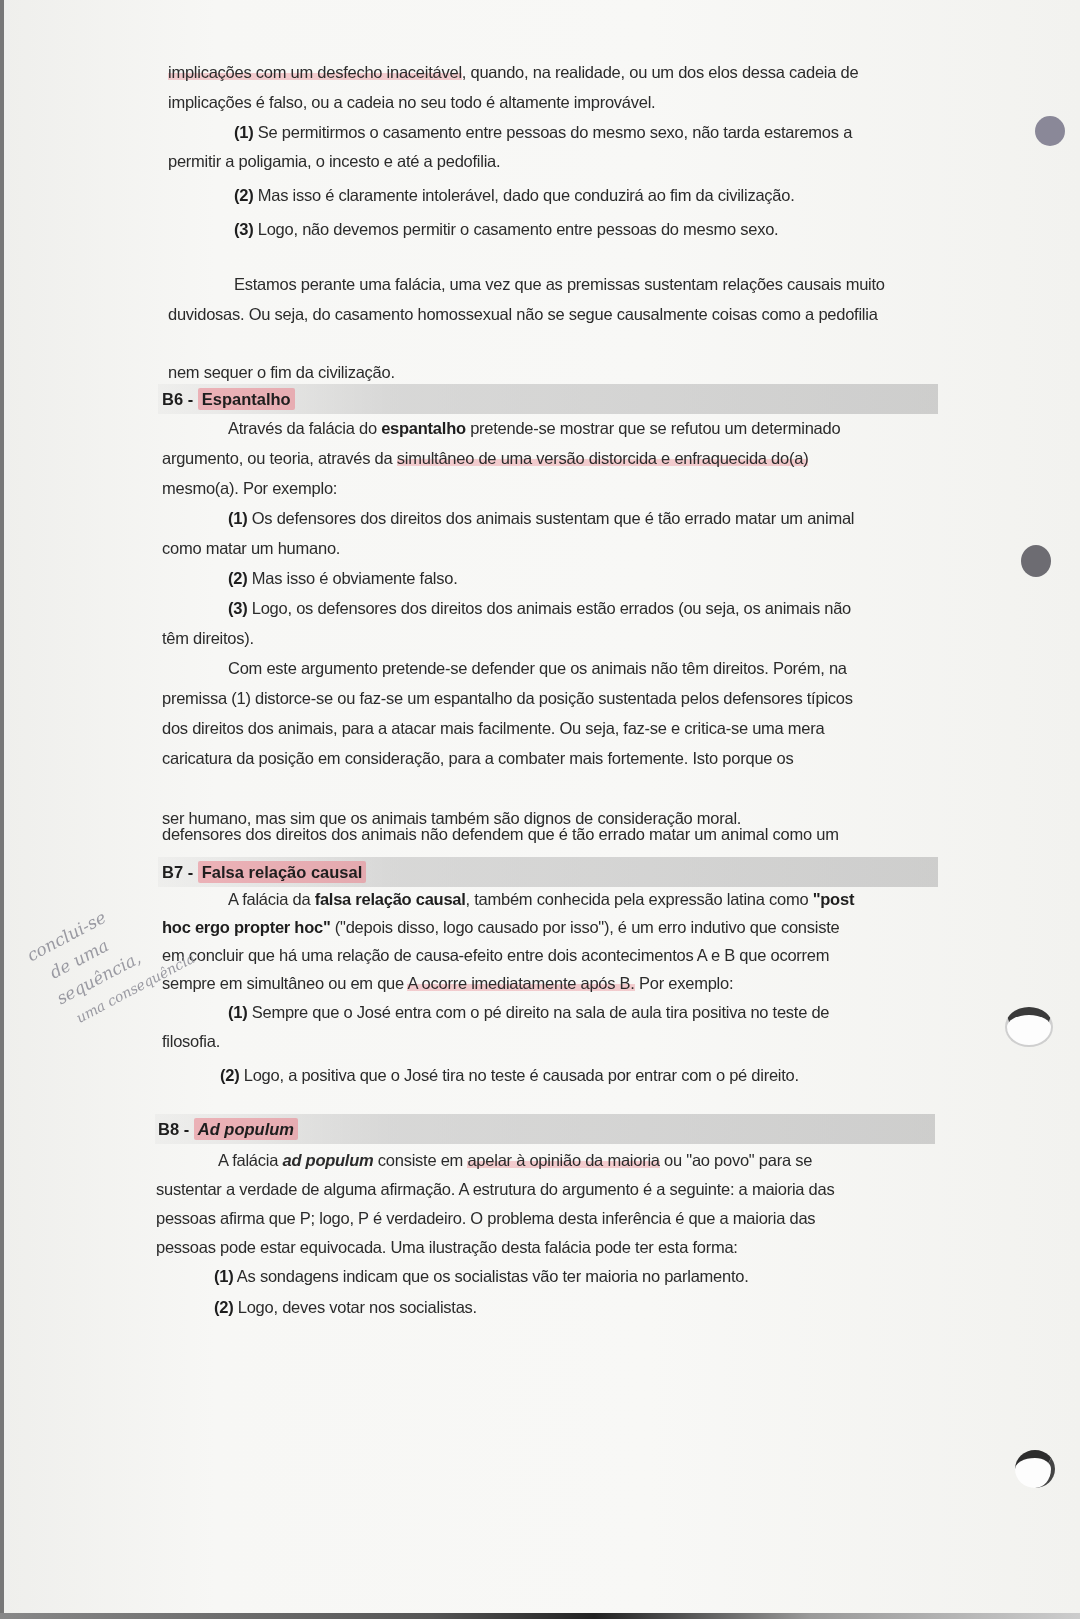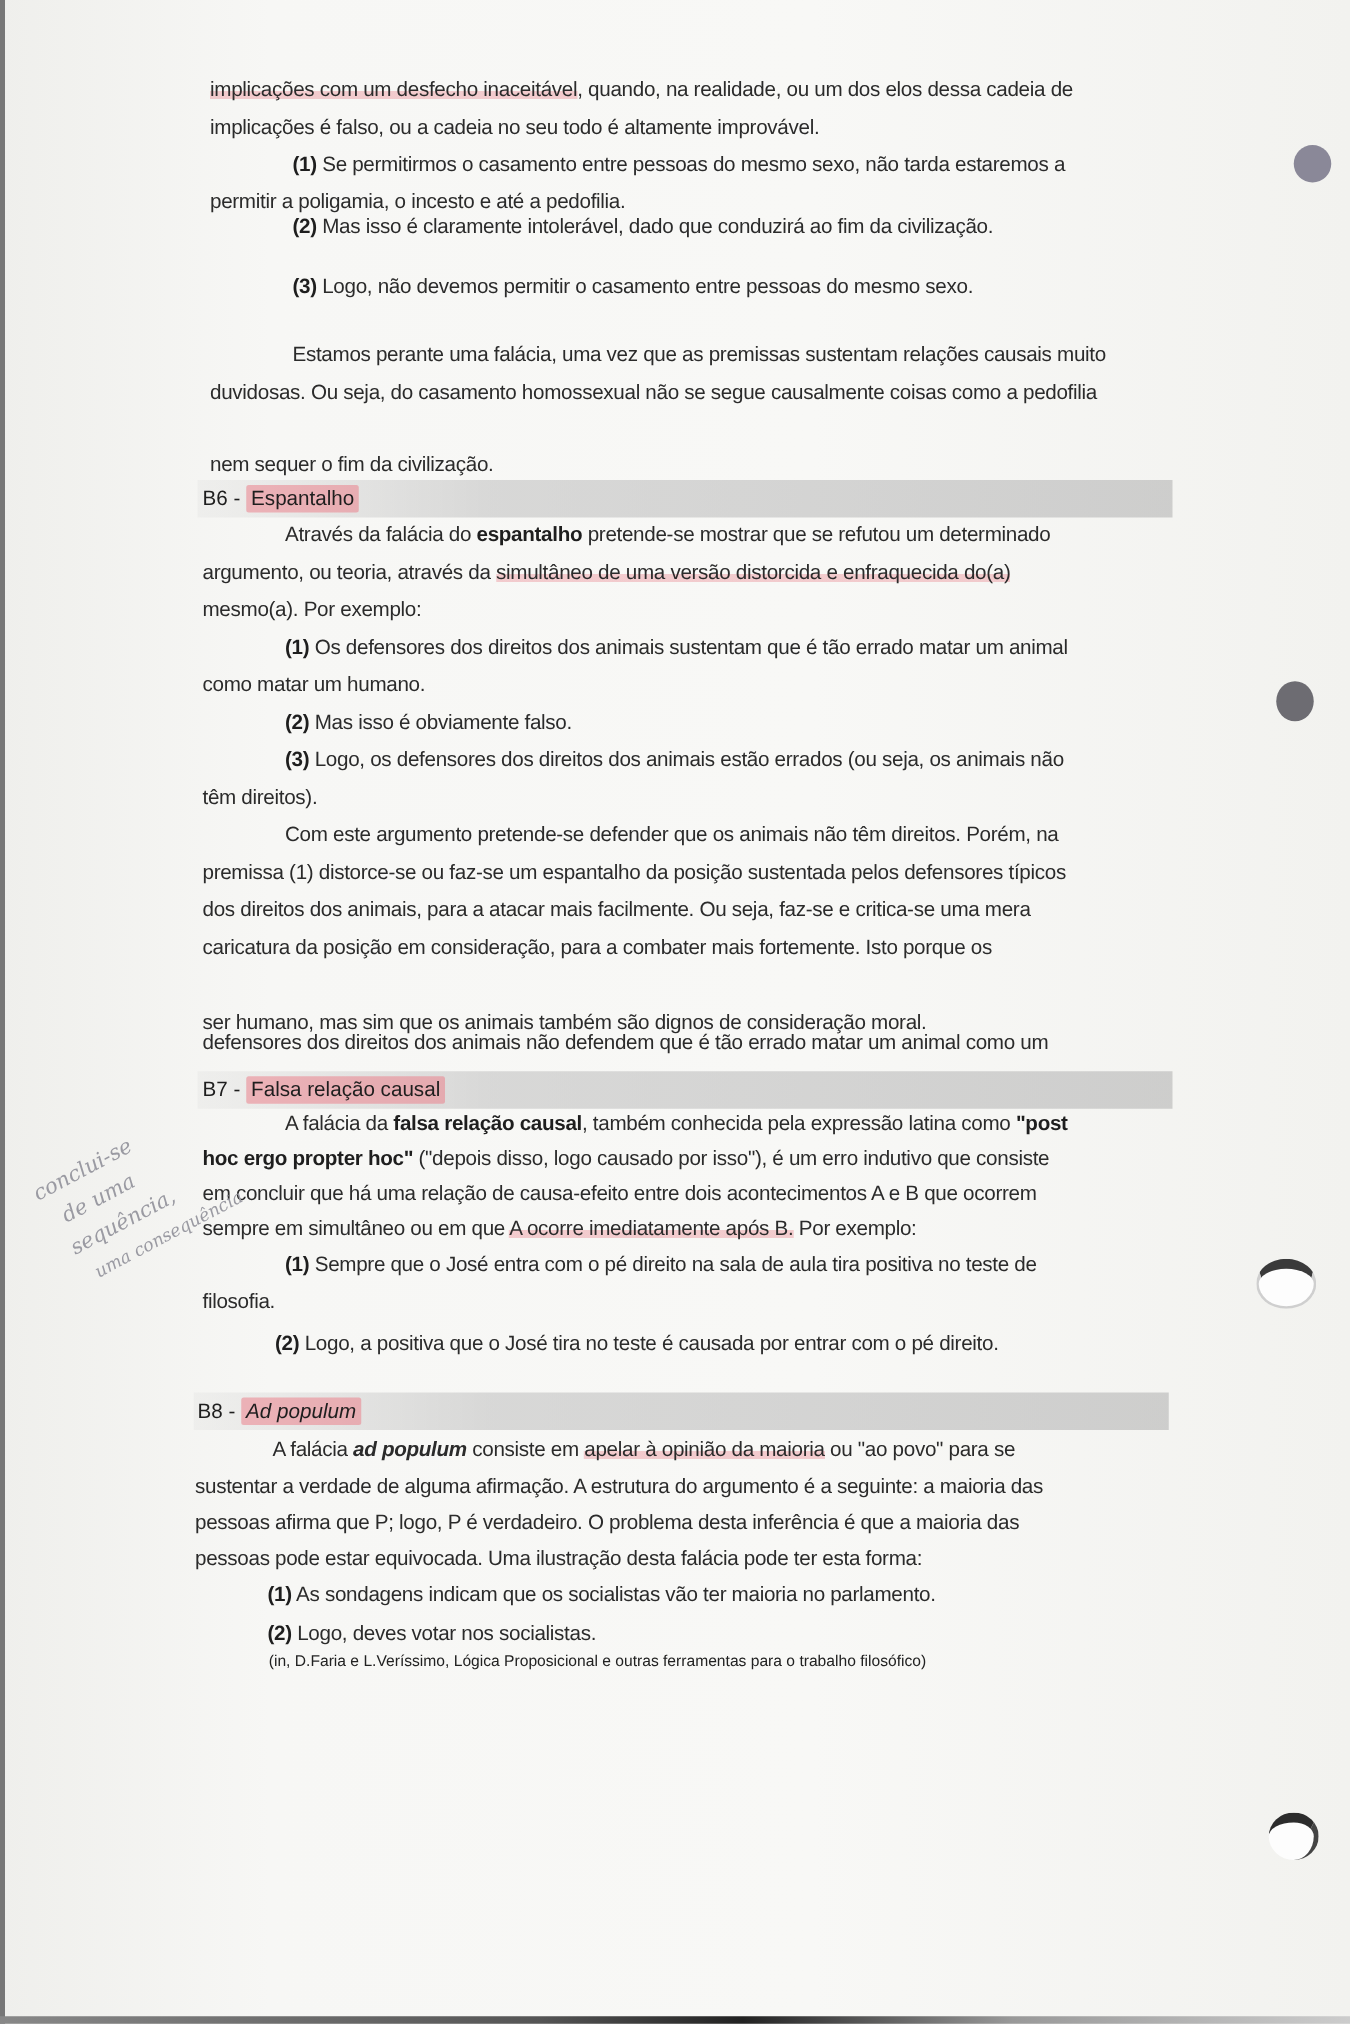--- a/index.html
+++ b/index.html
@@ -29,21 +29,21 @@
   .line { white-space: nowrap; position: absolute; left: 0; }
   .indent { padding-left: 66px; }
   .b { font-weight: bold; color: #1e1e1e; }
   .bi { font-weight: bold; font-style: italic; }
   .hl { background: linear-gradient(180deg, transparent 55%, rgba(232,120,130,0.35) 55%, rgba(232,120,130,0.35) 92%, transparent 92%); }
   .heading-bar {
     position: absolute; left: 158px; width: 780px; height: 30px;
     background: linear-gradient(90deg, rgba(200,200,200,0.15) 0%, rgba(190,190,190,0.55) 30%, rgba(180,180,180,0.6) 100%);
   }
   .heading-text {
-    position: absolute; font-weight: normal; font-size: 16.5px; line-height: 30px; color: #1e1e1e;
+    position: absolute; font-weight: bold; font-size: 16.5px; line-height: 30px; color: #1e1e1e;
     font-family: "Liberation Sans Narrow", "Liberation Sans", sans-serif;
     text-align: right;
   }
   .heading-hl { background: rgba(235,130,140,0.55); padding: 2px 4px; border-radius: 2px; }
   .citation {
     position: absolute; left: 215px; top: 1322px; font-size: 12.5px;
     font-family: "Liberation Sans Narrow", "Liberation Sans", sans-serif; color: #222;
   }
   .handwriting {
     position: absolute; left: 10px; top: 880px; width: 160px; height: 180px;
@@ -61,21 +61,21 @@
 
   <div class="text-block" style="top:58px;">
     <div class="line" style="top:0;">
       <span class="hl">implicações com um desfecho inaceitável</span><span>, quando, na realidade, ou um dos elos dessa cadeia de</span>
     </div>
     <div class="line" style="top:30px;">implicações é falso, ou a cadeia no seu todo é altamente improvável.</div>
     <div class="line indent" style="top:60px;">
       <span class="b">(1)</span><span> Se permitirmos o casamento entre pessoas do mesmo sexo, não tarda estaremos a</span>
     </div>
     <div class="line" style="top:89px;">permitir a poligamia, o incesto e até a pedofilia.</div>
-    <div class="line indent" style="top:109px;">
+    <div class="line indent" style="top:123px;">
       <span class="b">(2)</span><span> Mas isso é claramente intolerável, dado que conduzirá ao fim da civilização.</span>
     </div>
     <div class="line indent" style="top:157px;">
       <span class="b">(3)</span><span> Logo, não devemos permitir o casamento entre pessoas do mesmo sexo.</span>
     </div>
     <div class="line indent" style="top:212px;">Estamos perante uma falácia, uma vez que as premissas sustentam relações causais muito</div>
     <div class="line" style="top:242px;">duvidosas. Ou seja, do casamento homossexual não se segue causalmente coisas como a pedofilia</div>
     <div class="line" style="top:272px;margin-top:28px;">nem sequer o fim da civilização.</div>
   </div>
 
@@ -146,21 +146,20 @@
     <div class="line" style="top:58px;">pessoas afirma que P; logo, P é verdadeiro. O problema desta inferência é que a maioria das</div>
     <div class="line" style="top:87px;">pessoas pode estar equivocada. Uma ilustração desta falácia pode ter esta forma:</div>
     <div class="line indent" style="top:116px; padding-left:58px;">
       <span class="b">(1)</span><span> As sondagens indicam que os socialistas vão ter maioria no parlamento.</span>
     </div>
     <div class="line indent" style="top:147px; padding-left:58px;">
       <span class="b">(2)</span><span> Logo, deves votar nos socialistas.</span>
     </div>
   </div>
 
-  <div class="citation">(in, D.Faria e L.Veríssimo, Lógica Proposicional e outras ferramentas para o trabalho filosófico)</div>
 
   <div class="handwriting" style="top:945px; left:22px;">
     <div>conclui-se</div>
     <div style="padding-left:12px;">de uma</div>
     <div style="padding-left:6px;">sequência,</div>
     <div style="padding-left:14px; font-size:14px;">uma consequência</div>
   </div>
 
   <div class="hole" style="left:1035px; top:116px; width:30px; height:30px; background:#8a8898;"></div>
   <div class="hole" style="left:1021px; top:545px; width:30px; height:32px; background:#6d6c72;"></div>

